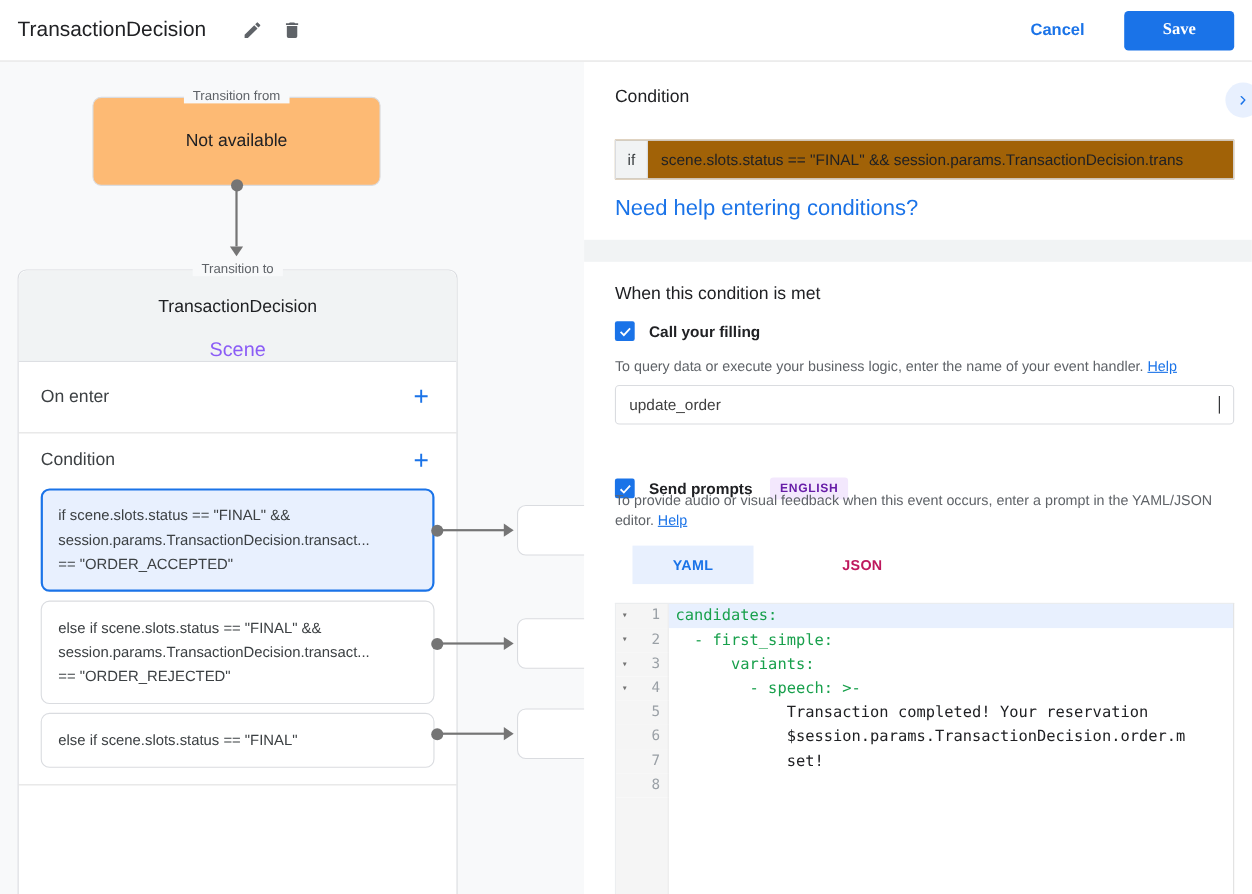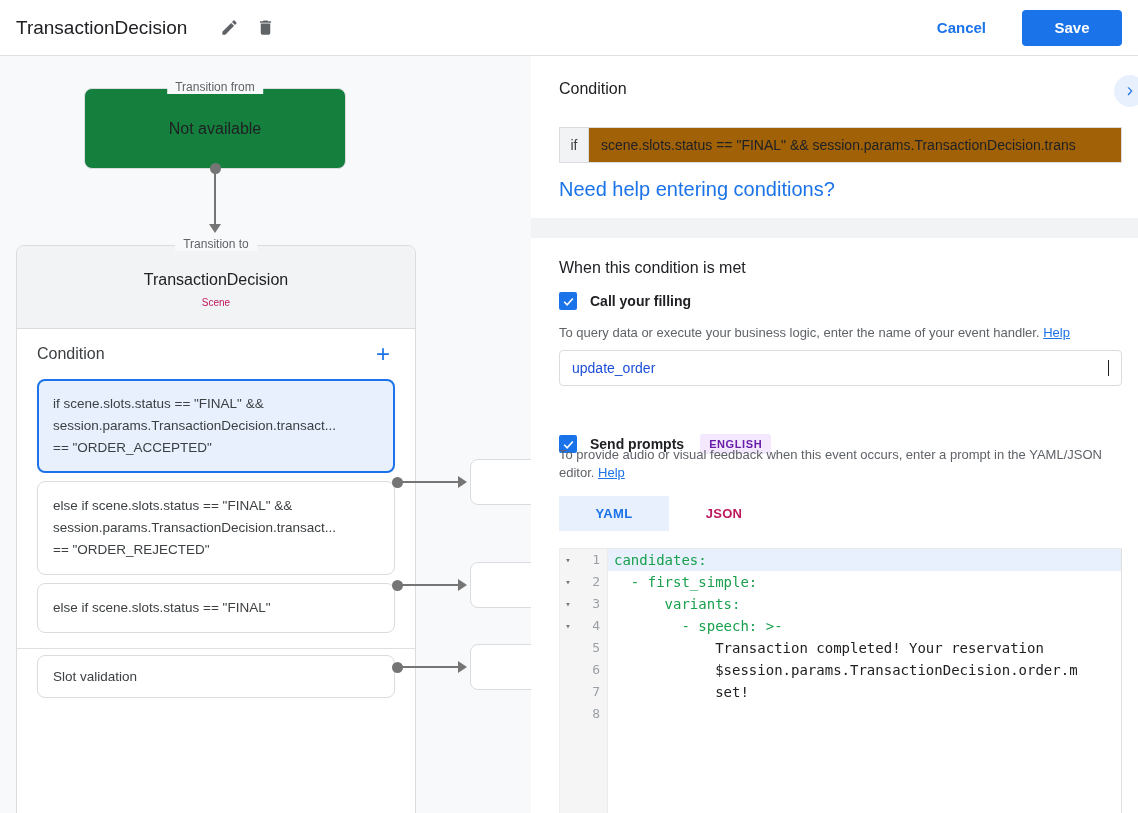--- a/index.html
+++ b/index.html
@@ -10,44 +10,44 @@
   .topbar { position:absolute; left:0; top:0; width:1138px; height:56px; background:#fff;
     border-bottom:1px solid #e0e0e0; display:flex; align-items:center; padding:0 16px; z-index:30; }
   .topbar-title { font-size:19px; color:#202124; margin-right:24px; }
   .icon-btn { width:36px; height:36px; border:none; background:transparent; display:flex;
     align-items:center; justify-content:center; cursor:pointer; }
   .icon-btn svg { width:19px; height:19px; fill:#5f6368; }
   .topbar-spacer { flex:1; }
   .cancel-link { color:#1a73e8; font-size:15px; font-weight:bold; background:none; border:none;
     margin-right:36px; cursor:pointer; font-family:inherit; }
   .save-btn { background:#1a73e8; color:#fff; font-size:15px; font-weight:bold; border:none;
-    border-radius:4px; width:100px; height:36px; cursor:pointer; font-family:Liberation Sans, sans-serif; }
+    border-radius:4px; width:100px; height:36px; cursor:pointer; font-family:Liberation Serif, serif; }
 
   
   .main { position:absolute; left:0; top:56px; width:1138px; height:757px; background:#f8f9fa; }
 
   .legend { position:absolute; top:-9px; left:50%; transform:translateX(-50%); background:#f8f9fa;
     padding:0 8px; font-size:12px; color:#5f6368; white-space:nowrap; }
 
-  .from-box { position:absolute; left:84px; top:32px; width:262px; height:81px; background:#15803d;
+  .from-box { position:absolute; left:84px; top:32px; width:262px; height:81px; background:#fdba74;
     border:1px solid #dadce0; border-radius:8px; display:flex; align-items:center; justify-content:center; }
   .from-box-text { font-size:16px; color:#202124; }
 
   .vconn-dot { position:absolute; left:210px; top:107px; width:11px; height:11px; border-radius:50%;
     background:#757575; }
   .vconn-line { position:absolute; left:214px; top:113px; width:2px; height:55px; background:#757575; }
   .vconn-head { position:absolute; left:209px; top:168px; width:0; height:0;
     border-left:6px solid transparent; border-right:6px solid transparent; border-top:9px solid #757575; }
 
   .scene-card { position:absolute; left:16px; top:189px; width:400px; height:580px; background:#fff;
     border:1px solid #dadce0; border-radius:8px 8px 0 0; }
   .scene-header { background:#f1f3f4; border-bottom:1px solid #dadce0; border-radius:8px 8px 0 0;
     height:83px; text-align:center; padding-top:25px; }
   .scene-name { font-size:16px; color:#202124; }
-  .scene-type { font-size:10px; color:#be185d; margin-top:8px; }
+  .scene-type { font-size:18px; color:#8b5cf6; margin-top:19px; }
 
   .section-row { display:flex; align-items:center; justify-content:space-between; padding:0 20px; }
   .section-label { font-size:16px; color:#3c4043; }
   .add-icon { color:#1a73e8; font-size:24px; font-weight:300; line-height:1; background:none;
     border:none; cursor:pointer; width:24px; height:24px; }
   .add-icon::before { content:'+'; }
   .row-onenter { height:65px; border-bottom:1px solid #e0e0e0; }
   .row-cond-head { height:50px; }
   .row-slot-head { height:50px; }
 
@@ -91,25 +91,25 @@
     align-items:center; justify-content:center; margin-right:13px; cursor:pointer; flex:none; }
   .checkbox svg { width:13px; height:13px; fill:none; stroke:#fff; stroke-width:3; }
   .check-label { font-size:14px; font-weight:bold; color:#202124; }
   .badge { margin-left:16px; background:#f3e8fd; color:#681da8; font-size:11px; font-weight:bold;
     letter-spacing:.6px; padding:4px 9px; border-radius:3px; }
 
   .helper { position:absolute; left:28px; font-size:13px; color:#5f6368; line-height:18px; width:560px; }
   .helper .link { text-decoration:underline; }
 
   .text-input { position:absolute; left:28px; width:563px; height:36px; border:1px solid #dadce0;
-    border-radius:4px; display:flex; align-items:center; padding:0 12px; font-size:14px; color:#1d4ed8;
+    border-radius:4px; display:flex; align-items:center; padding:0 12px; font-size:14px; color:#404040;
     background:#fff; cursor:text;justify-content:space-between; }
   .caret { display:inline-block; width:1px; height:16px; background:#202124; margin-left:1px; }
 
-  .tabs { position:absolute; left:28px; top:440px; display:flex; }
+  .tabs { position:absolute; left:44px; top:440px; display:flex;gap:44px; }
   .tab { width:110px; height:35px; display:flex; align-items:center; justify-content:center;
     font-size:13px; font-weight:bold; color:#be185d; background:transparent; border:none;
     cursor:pointer; font-family:inherit; letter-spacing:.3px; }
   .tab.active { background:#e8f0fe; color:#1a73e8; }
 
   .editor { position:absolute; left:28px; top:492px; width:563px; height:265px; background:#fff;
     border-top:1px solid #e8eaed; border-left:1px solid #eceef0; border-right:1px solid #e0e0e0;
     font-family:"DejaVu Sans Mono", monospace; font-size:14px; cursor:text; }
   .code-row { display:flex; height:22px; line-height:22px; }
   .gutter { width:48px; flex:none; background:#f5f5f5; border-right:1px solid #ececec;
@@ -156,20 +156,24 @@
   <div class="vconn-line"></div>
   <div class="vconn-head"></div>
 
   <div class="scene-card">
     <span class="legend">Transition to</span>
     <div class="scene-header">
       <div class="scene-name">TransactionDecision</div>
       <div class="scene-type">Scene</div>
     </div>
 
+    <div class="section-row row-onenter">
+      <span class="section-label">On enter</span>
+      <button class="add-icon"></button>
+    </div>
 
     <div class="section-row row-cond-head">
       <span class="section-label">Condition</span>
       <button class="add-icon"></button>
     </div>
 
     <div class="cond-card selected">
       <div>if scene.slots.status == "FINAL" &amp;&amp;</div>
       <div>session.params.TransactionDecision.transact...</div>
       <div>== "ORDER_ACCEPTED"</div>
@@ -181,23 +185,20 @@
       <div>== "ORDER_REJECTED"</div>
     </div>
 
     <div class="cond-card">
       <div>else if scene.slots.status == "FINAL"</div>
     </div>
 
     <div class="cond-divider"></div>
 
 
-    <div class="slot-card">
-      <span>Slot validation</span>
-    </div>
   </div>
 
   <div class="hconn-dot" style="left:392px; top:421px;"></div>
   <div class="hconn-line" style="left:397px; top:425px; width:62px;"></div>
   <div class="hconn-head" style="left:458px; top:420px;"></div>
   <div class="target-box" style="top:403px;"></div>
 
   <div class="hconn-dot" style="left:392px; top:524px;"></div>
   <div class="hconn-line" style="left:397px; top:528px; width:62px;"></div>
   <div class="hconn-head" style="left:458px; top:523px;"></div>

